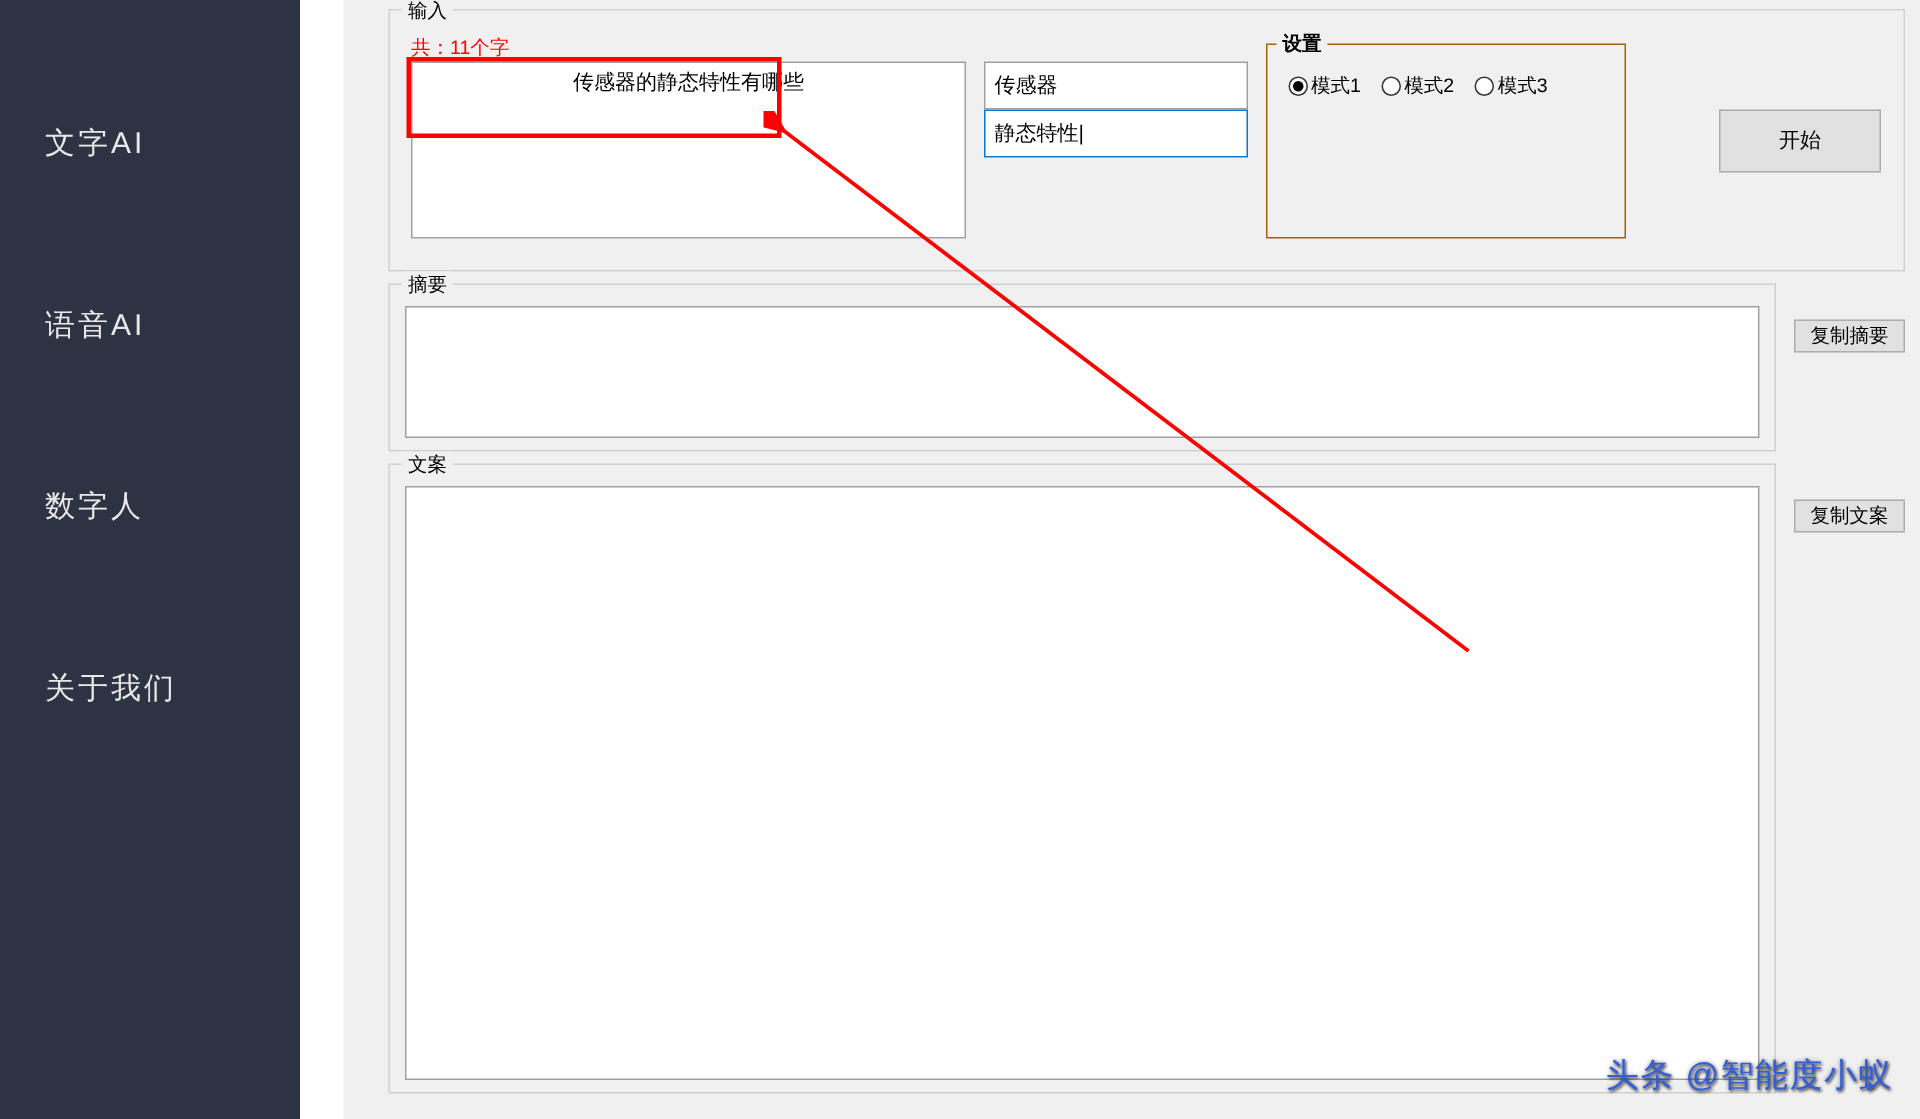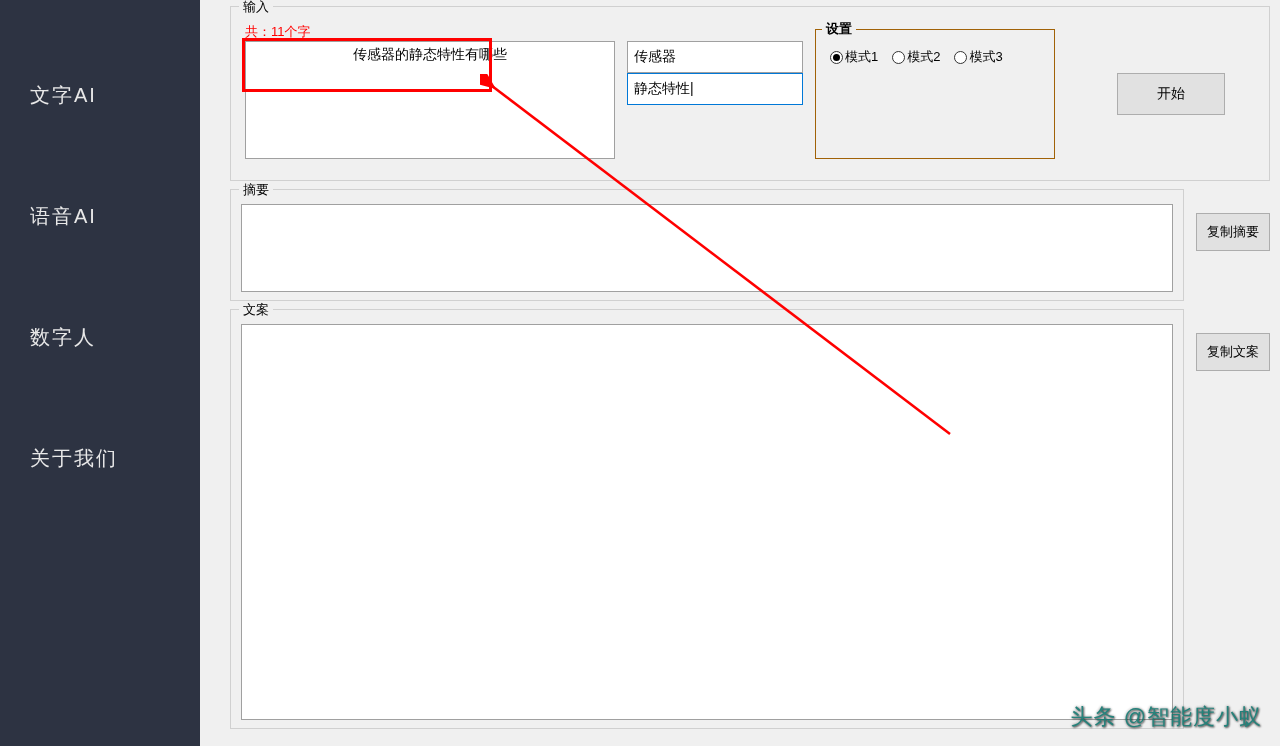--- a/index.html
+++ b/index.html
@@ -26,20 +26,21 @@
       cursor: pointer;
       margin-bottom: 70px;
       letter-spacing: 2px;
     }
     .main {
       flex: 1;
       height: 746px;
       background: #f0f0f0;
       padding: 6px 10px 10px 30px;
       position: relative;
+      margin-left: 29px;
     }
     .groupbox {
       position: relative;
       border: 1px solid #d0d0d0;
       margin-bottom: 8px;
       background: #f0f0f0;
     }
     .groupbox-title {
       position: absolute;
       top: -9px;
@@ -196,42 +197,42 @@
       height: 396px;
       border: 1px solid #a0a0a0;
       background: #fff;
       overflow-y: scroll;
       padding: 4px;
       font-family: inherit;
       resize: none;
     }
     .copy-btn {
       width: 74px;
-      height: 38px;
+      height: 22px;
       background: #e1e1e1;
       border: 1px solid #adadad;
       cursor: pointer;
       font-size: 13px;
       font-family: inherit;
       align-self: flex-start;
       margin-top: 24px;
     }
     .arrow-svg {
       position: absolute;
       top: 74px;
       left: 280px;
       pointer-events: none;
       z-index: 20;
     }
     .watermark {
       position: absolute;
       right: 18px;
       bottom: 14px;
       font-size: 22px;
-      color: #0f766e;
+      color: #1d4ed8;
       opacity: 0.9;
       text-shadow: 0 0 3px rgba(0,0,0,0.5), 1px 1px 2px rgba(0,0,0,0.7);
       font-weight: 500;
       letter-spacing: 1px;
       z-index: 30;
     }
   </style>
 </head>
 <body>
 

